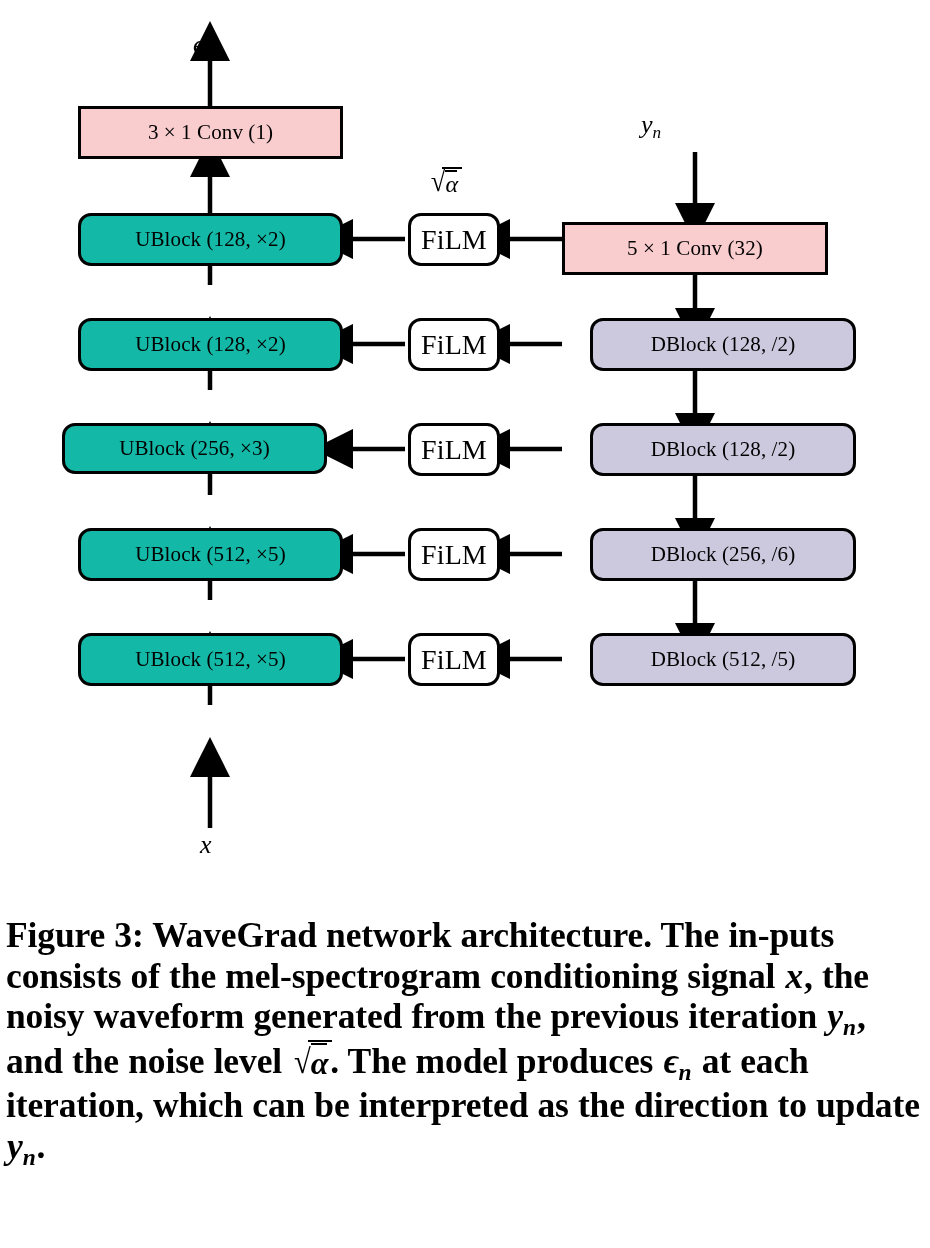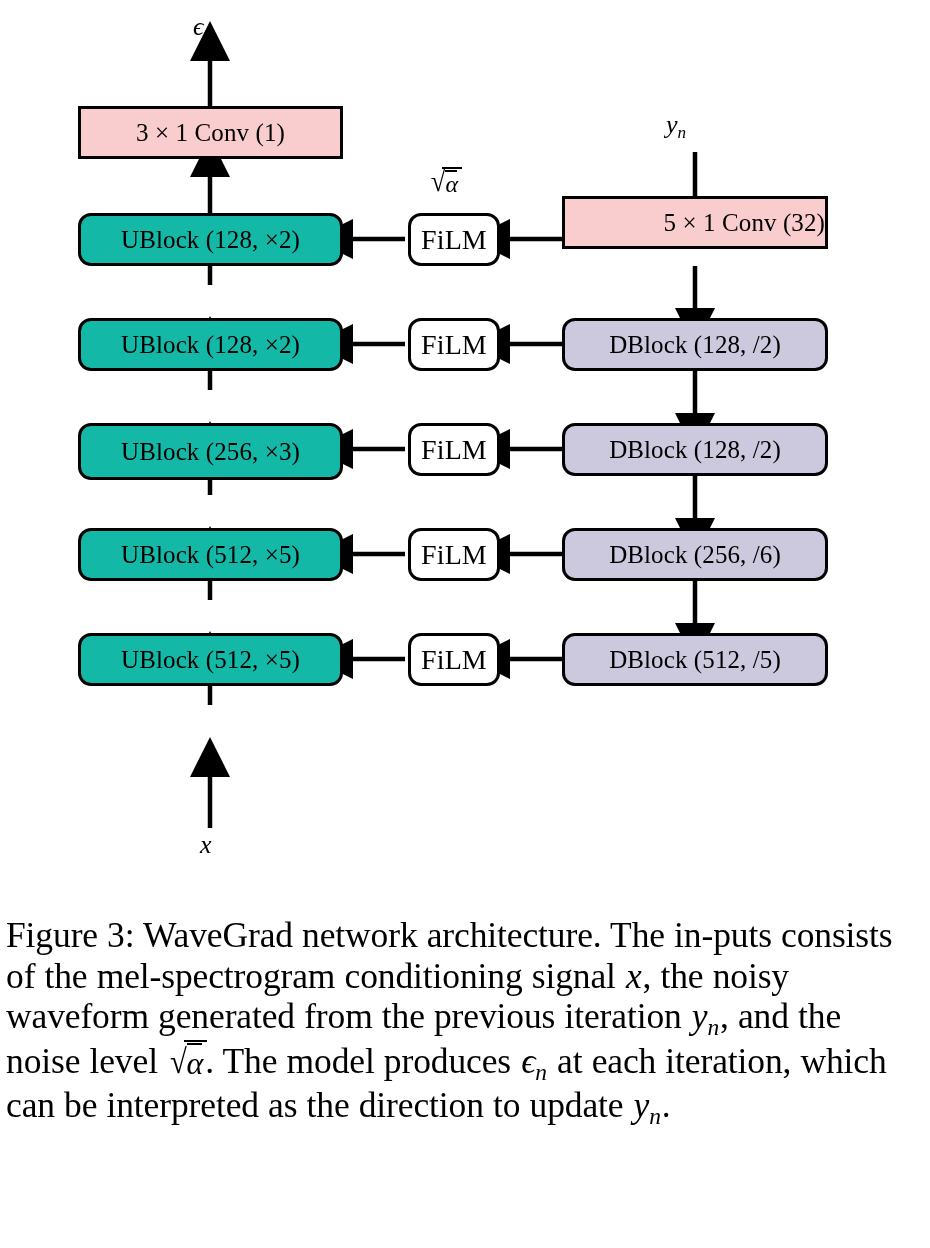--- a/index.html
+++ b/index.html
@@ -25,29 +25,29 @@
   }
 
   
   .node {
     position: absolute;
     box-sizing: border-box;
     border: 3px solid #000000;
     display: flex;
     align-items: center;
     justify-content: center;
-    font-size: 25px;
+    font-size: 21px;
     line-height: 1;
     letter-spacing: .1px;
     white-space: nowrap;
     z-index: 5;
   }
   .node-conv  { background: #f9ccce; border-radius: 0; }
   .node-ublock{ background: #14b8a6; border-radius: 13px; font-family: Liberation Serif, serif; }
-  .node-dblock{ background: #ccc8de; border-radius: 13px; }
+  .node-dblock{ background: #ccc8de; border-radius: 13px; margin-left: 28px; }
   .node-film  { background: #ffffff; border-radius: 13px; font-size: 28px; }
 
   .lbl-sub { font-size: .66em; vertical-align: -.28em; }
   .mathvar  { font-style: italic; font-family: "Liberation Serif", "DejaVu Serif", serif; }
 
   
   .mathlabel {
     position: absolute;
     font-size: 26px;
     line-height: 1;
@@ -96,20 +96,21 @@
   #figure-caption {
     position: absolute;
     left: 6px;
     top: 915px;
     width: 918px;
     font-size: 35.5px;
     line-height: 1.145;
     text-align: left;
     letter-spacing: -.12px;
     word-spacing: .4px;
+    font-weight: bold;
   }
   #figure-caption .mathvar { padding: 0 1px; }
 </style>
 </head>
 <body>
 
 <div id="figure-canvas">
 
   <svg id="arrow-layer" viewBox="0 0 930 900">
     <defs>
@@ -141,29 +142,29 @@
       <line x1="562" y1="659" x2="505" y2="659"></line>
 
       <line x1="405" y1="239" x2="348" y2="239"></line>
       <line x1="405" y1="344" x2="348" y2="344"></line>
       <line x1="405" y1="449" x2="348" y2="449"></line>
       <line x1="405" y1="554" x2="348" y2="554"></line>
       <line x1="405" y1="659" x2="348" y2="659"></line>
     </g>
   </svg>
 
-  <div class="mathlabel" style="left:193px; top:14px;">
+  <div class="mathlabel" style="left:193px; top:32px;">
     <span class="mathvar">ϵ</span><span class="mathvar lbl-sub">n</span>
   </div>
 
   <div class="mathlabel" style="left:200px; top:832px;">
     <span class="mathvar">x</span>
   </div>
 
-  <div class="mathlabel" style="left:666px; top:112px;">
+  <div class="mathlabel" style="left:641px; top:112px;">
     <span class="mathvar">y</span><span class="mathvar lbl-sub">n</span>
   </div>
 
   <div class="mathlabel" style="left:428px; top:166px;">
     <span class="sqrt-wrap">
       <span class="sqrt-sign">√</span><span class="radicand"><span class="overbar">α</span></span>
     </span>
   </div>
 
   <div class="node node-conv" style="left:78px; top:106px; width:265px; height:53px;">
@@ -171,21 +172,21 @@
   </div>
 
   <div class="node node-ublock" style="left:78px; top:213px; width:265px; height:53px;">
     <span>UBlock (128, ×2)</span>
   </div>
 
   <div class="node node-ublock" style="left:78px; top:318px; width:265px; height:53px;">
     <span>UBlock (128, ×2)</span>
   </div>
 
-  <div class="node node-ublock" style="left:78px; top:423px; width:265px; height:57px;">
+  <div class="node node-ublock" style="left:62px; top:423px; width:265px; height:51px;">
     <span>UBlock (256, ×3)</span>
   </div>
 
   <div class="node node-ublock" style="left:78px; top:528px; width:265px; height:53px;">
     <span>UBlock (512, ×5)</span>
   </div>
 
   <div class="node node-ublock" style="left:78px; top:633px; width:265px; height:53px;">
     <span>UBlock (512, ×5)</span>
   </div>
@@ -200,21 +201,21 @@
   <div class="node node-film" style="left:408px; top:423px; width:92px; height:53px;">
     <span>FiLM</span>
   </div>
   <div class="node node-film" style="left:408px; top:528px; width:92px; height:53px;">
     <span>FiLM</span>
   </div>
   <div class="node node-film" style="left:408px; top:633px; width:92px; height:53px;">
     <span>FiLM</span>
   </div>
 
-  <div class="node node-conv" style="left:562px; top:196px; width:266px; height:53px;justify-content:flex-end;">
+  <div class="node node-conv" style="left:562px; top:222px; width:266px; height:53px;">
     <span>5 × 1 Conv (32)</span>
   </div>
 
   <div class="node node-dblock" style="left:562px; top:318px; width:266px; height:53px;">
     <span>DBlock (128, /2)</span>
   </div>
 
   <div class="node node-dblock" style="left:562px; top:423px; width:266px; height:53px;">
     <span>DBlock (128, /2)</span>
   </div>

